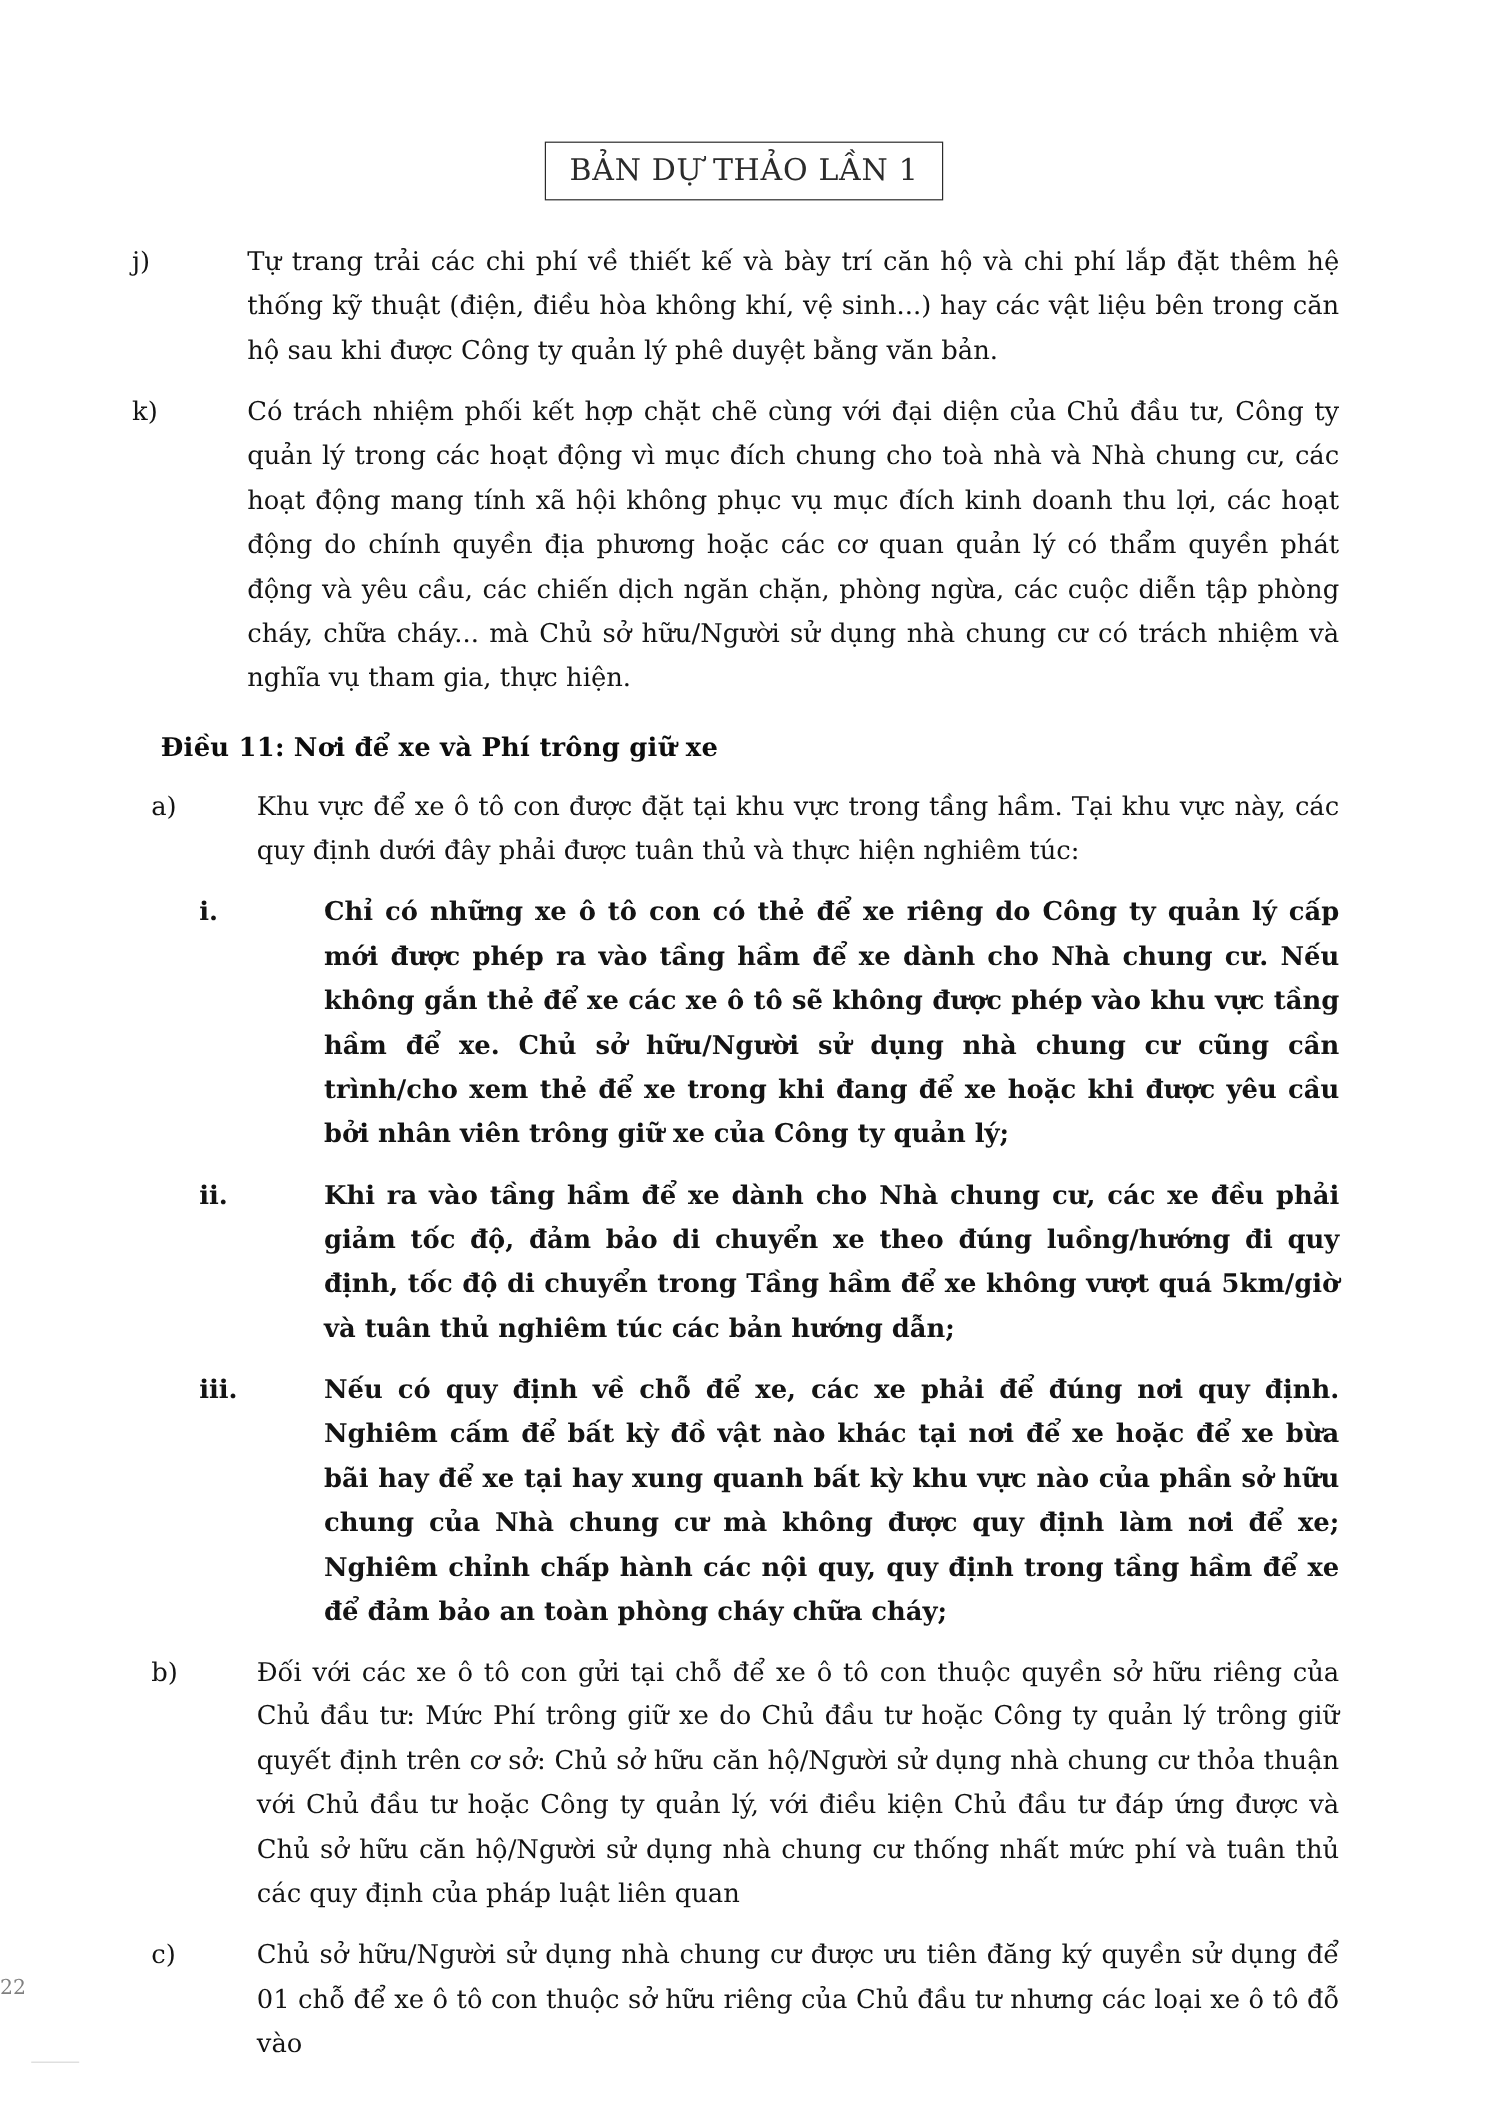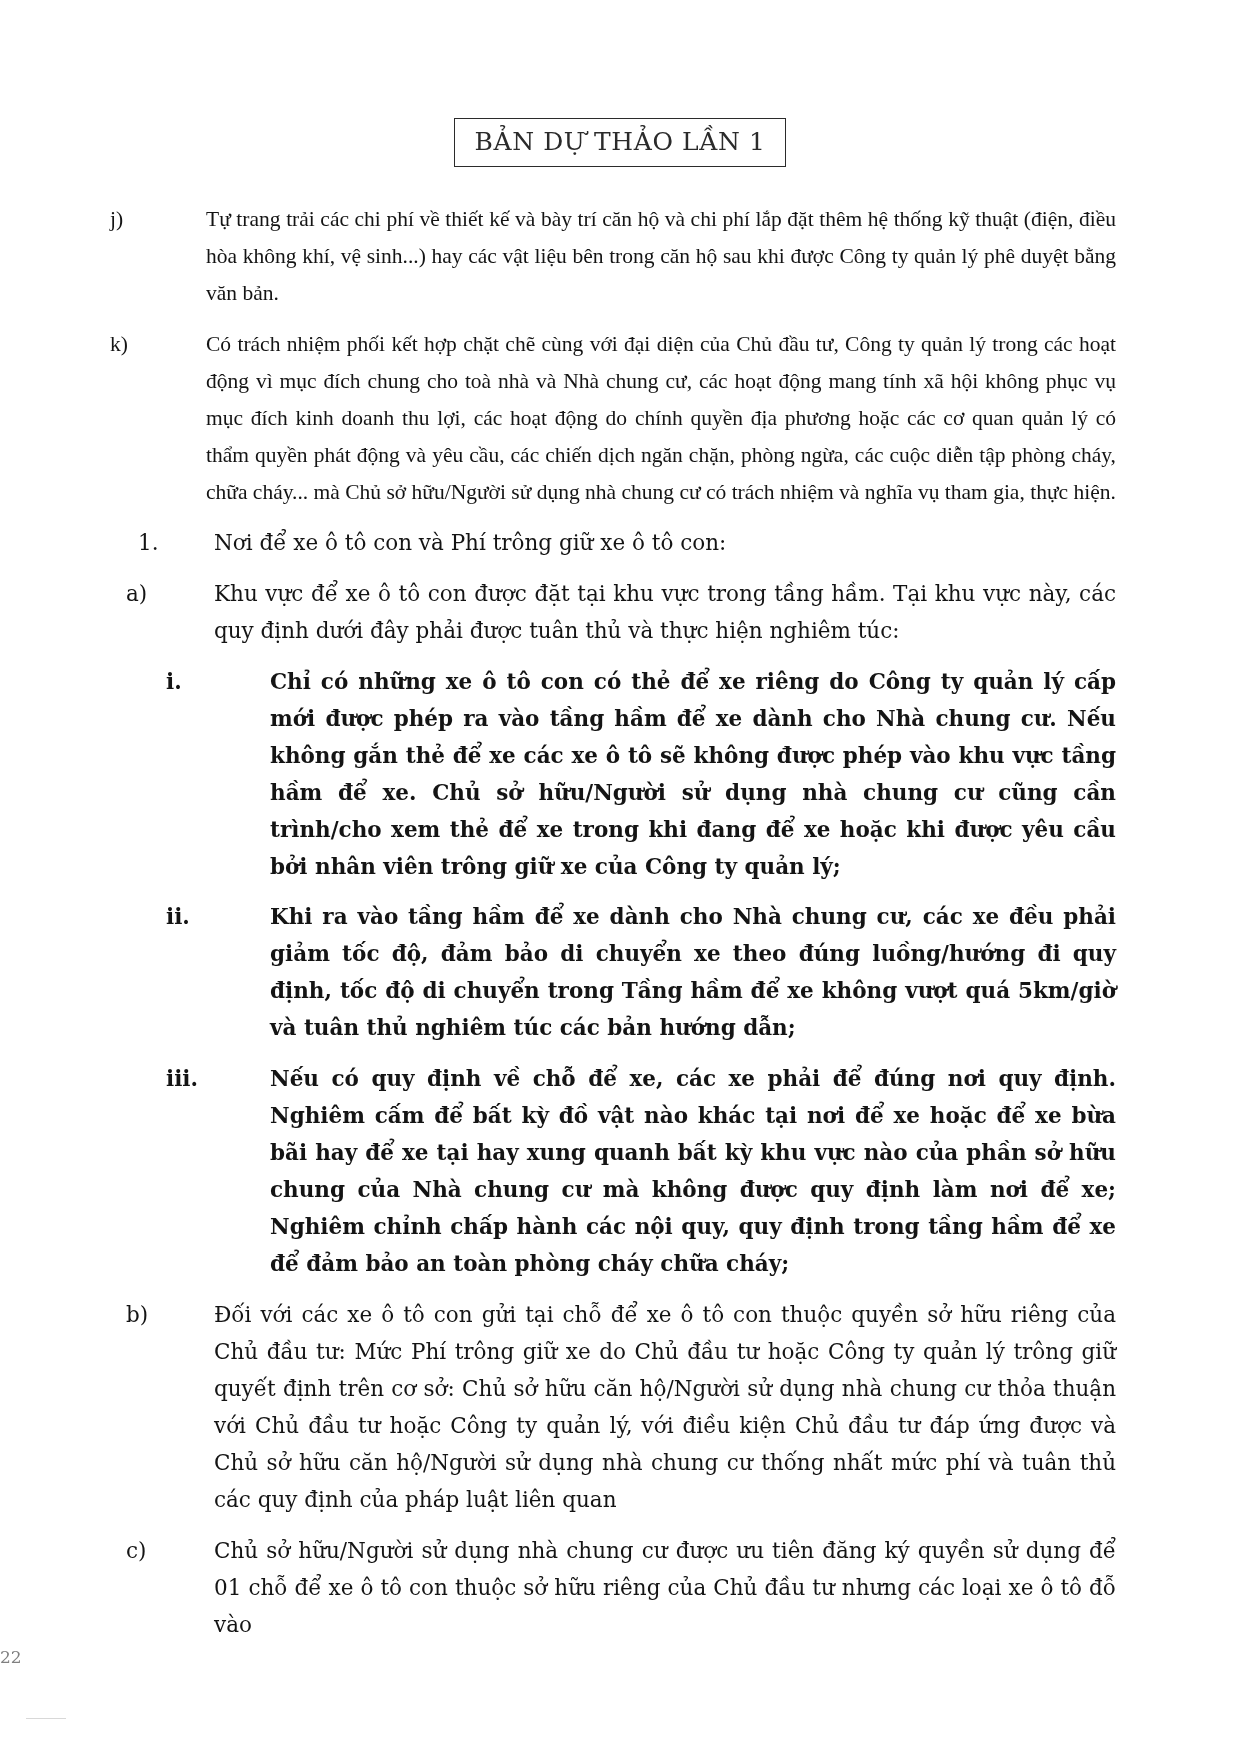--- a/index.html
+++ b/index.html
@@ -45,21 +45,20 @@
   p.para {
     margin: 0 0 14px 0;
     text-align: justify;
     font-size: 21.5px;
     line-height: 1.72;
     color: #141414;
   }
   .lvl1 {            
     padding-left: 72px;
     text-indent: -48px;
-    font-family: Liberation Serif, serif;
   }
   .lvl1 .mk { display: inline-block; width: 48px; }
   .num1 {
     padding-left: 80px;
     text-indent: -38px;
   }
   .num1 .mk { display: inline-block; width: 38px; }
   .alpha {
     padding-left: 80px;
     text-indent: -44px;
@@ -110,24 +109,22 @@
   <div class="content">
 
     <p class="para lvl1">
       <span class="mk">j)</span><span>Tự trang trải các chi phí về thiết kế và bày trí căn hộ và chi phí lắp đặt thêm hệ thống kỹ thuật (điện, điều hòa không khí, vệ sinh...) hay các vật liệu bên trong căn hộ sau khi được Công ty quản lý phê duyệt bằng văn bản.</span>
     </p>
 
     <p class="para lvl1">
       <span class="mk">k)</span><span>Có trách nhiệm phối kết hợp chặt chẽ cùng với đại diện của Chủ đầu tư, Công ty quản lý trong các hoạt động vì mục đích chung cho toà nhà và Nhà chung cư, các hoạt động mang tính xã hội không phục vụ mục đích kinh doanh thu lợi, các hoạt động do chính quyền địa phương hoặc các cơ quan quản lý có thẩm quyền phát động và yêu cầu, các chiến dịch ngăn chặn, phòng ngừa, các cuộc diễn tập phòng cháy, chữa cháy... mà Chủ sở hữu/Người sử dụng nhà chung cư có trách nhiệm và nghĩa vụ tham gia, thực hiện.</span>
     </p>
 
+    <h2 class="heading">Điều 11: Nơi để xe và Phí trông giữ xe</h2>
 
-    <p class="para num1">
-      <span class="mk">1.</span><span>Nơi để xe ô tô con và Phí trông giữ xe ô tô con:</span>
-    </p>
 
     <p class="para alpha">
       <span class="mk">a)</span><span>Khu vực để xe ô tô con được đặt tại khu vực trong tầng hầm. Tại khu vực này, các quy định dưới đây phải được tuân thủ và thực hiện nghiêm túc:</span>
     </p>
 
     <p class="para roman">
       <span class="mk">i.</span><span>Chỉ có những xe ô tô con có thẻ để xe riêng do Công ty quản lý cấp mới được phép ra vào tầng hầm để xe dành cho Nhà chung cư. Nếu không gắn thẻ để xe các xe ô tô sẽ không được phép vào khu vực tầng hầm để xe. Chủ sở hữu/Người sử dụng nhà chung cư cũng cần trình/cho xem thẻ để xe trong khi đang để xe hoặc khi được yêu cầu bởi nhân viên trông giữ xe của Công ty quản lý;</span>
     </p>
 
     <p class="para roman">

